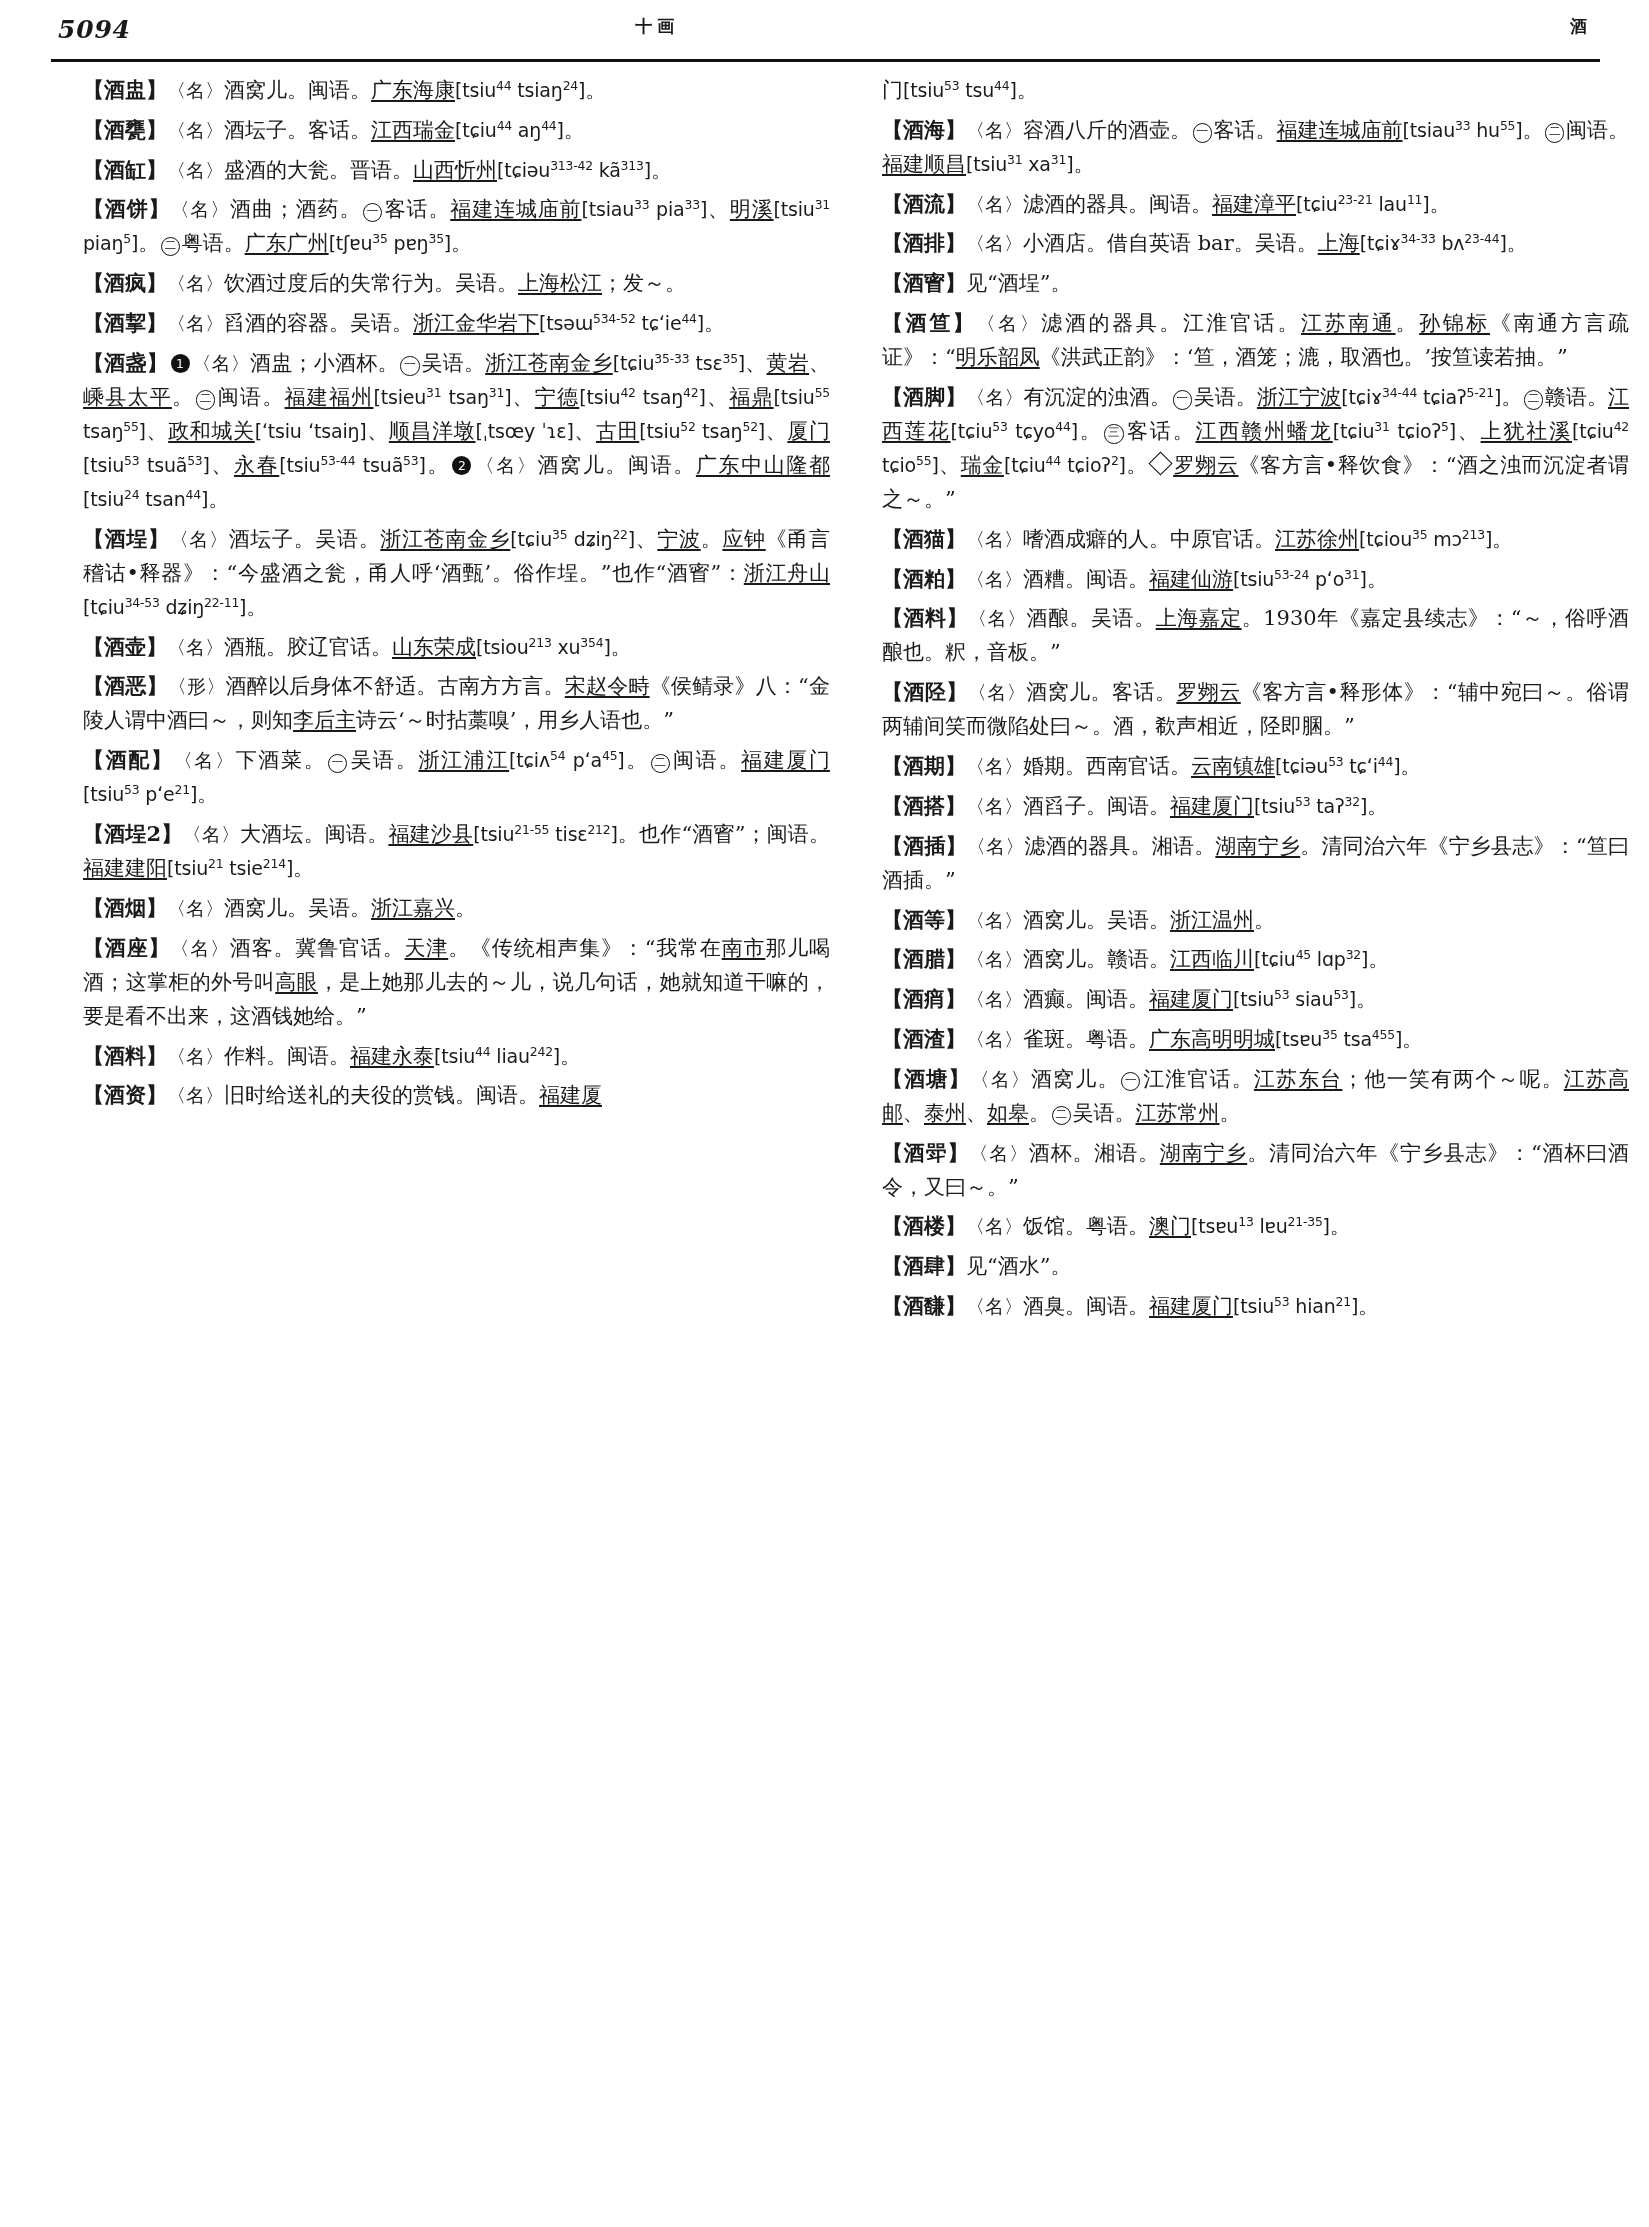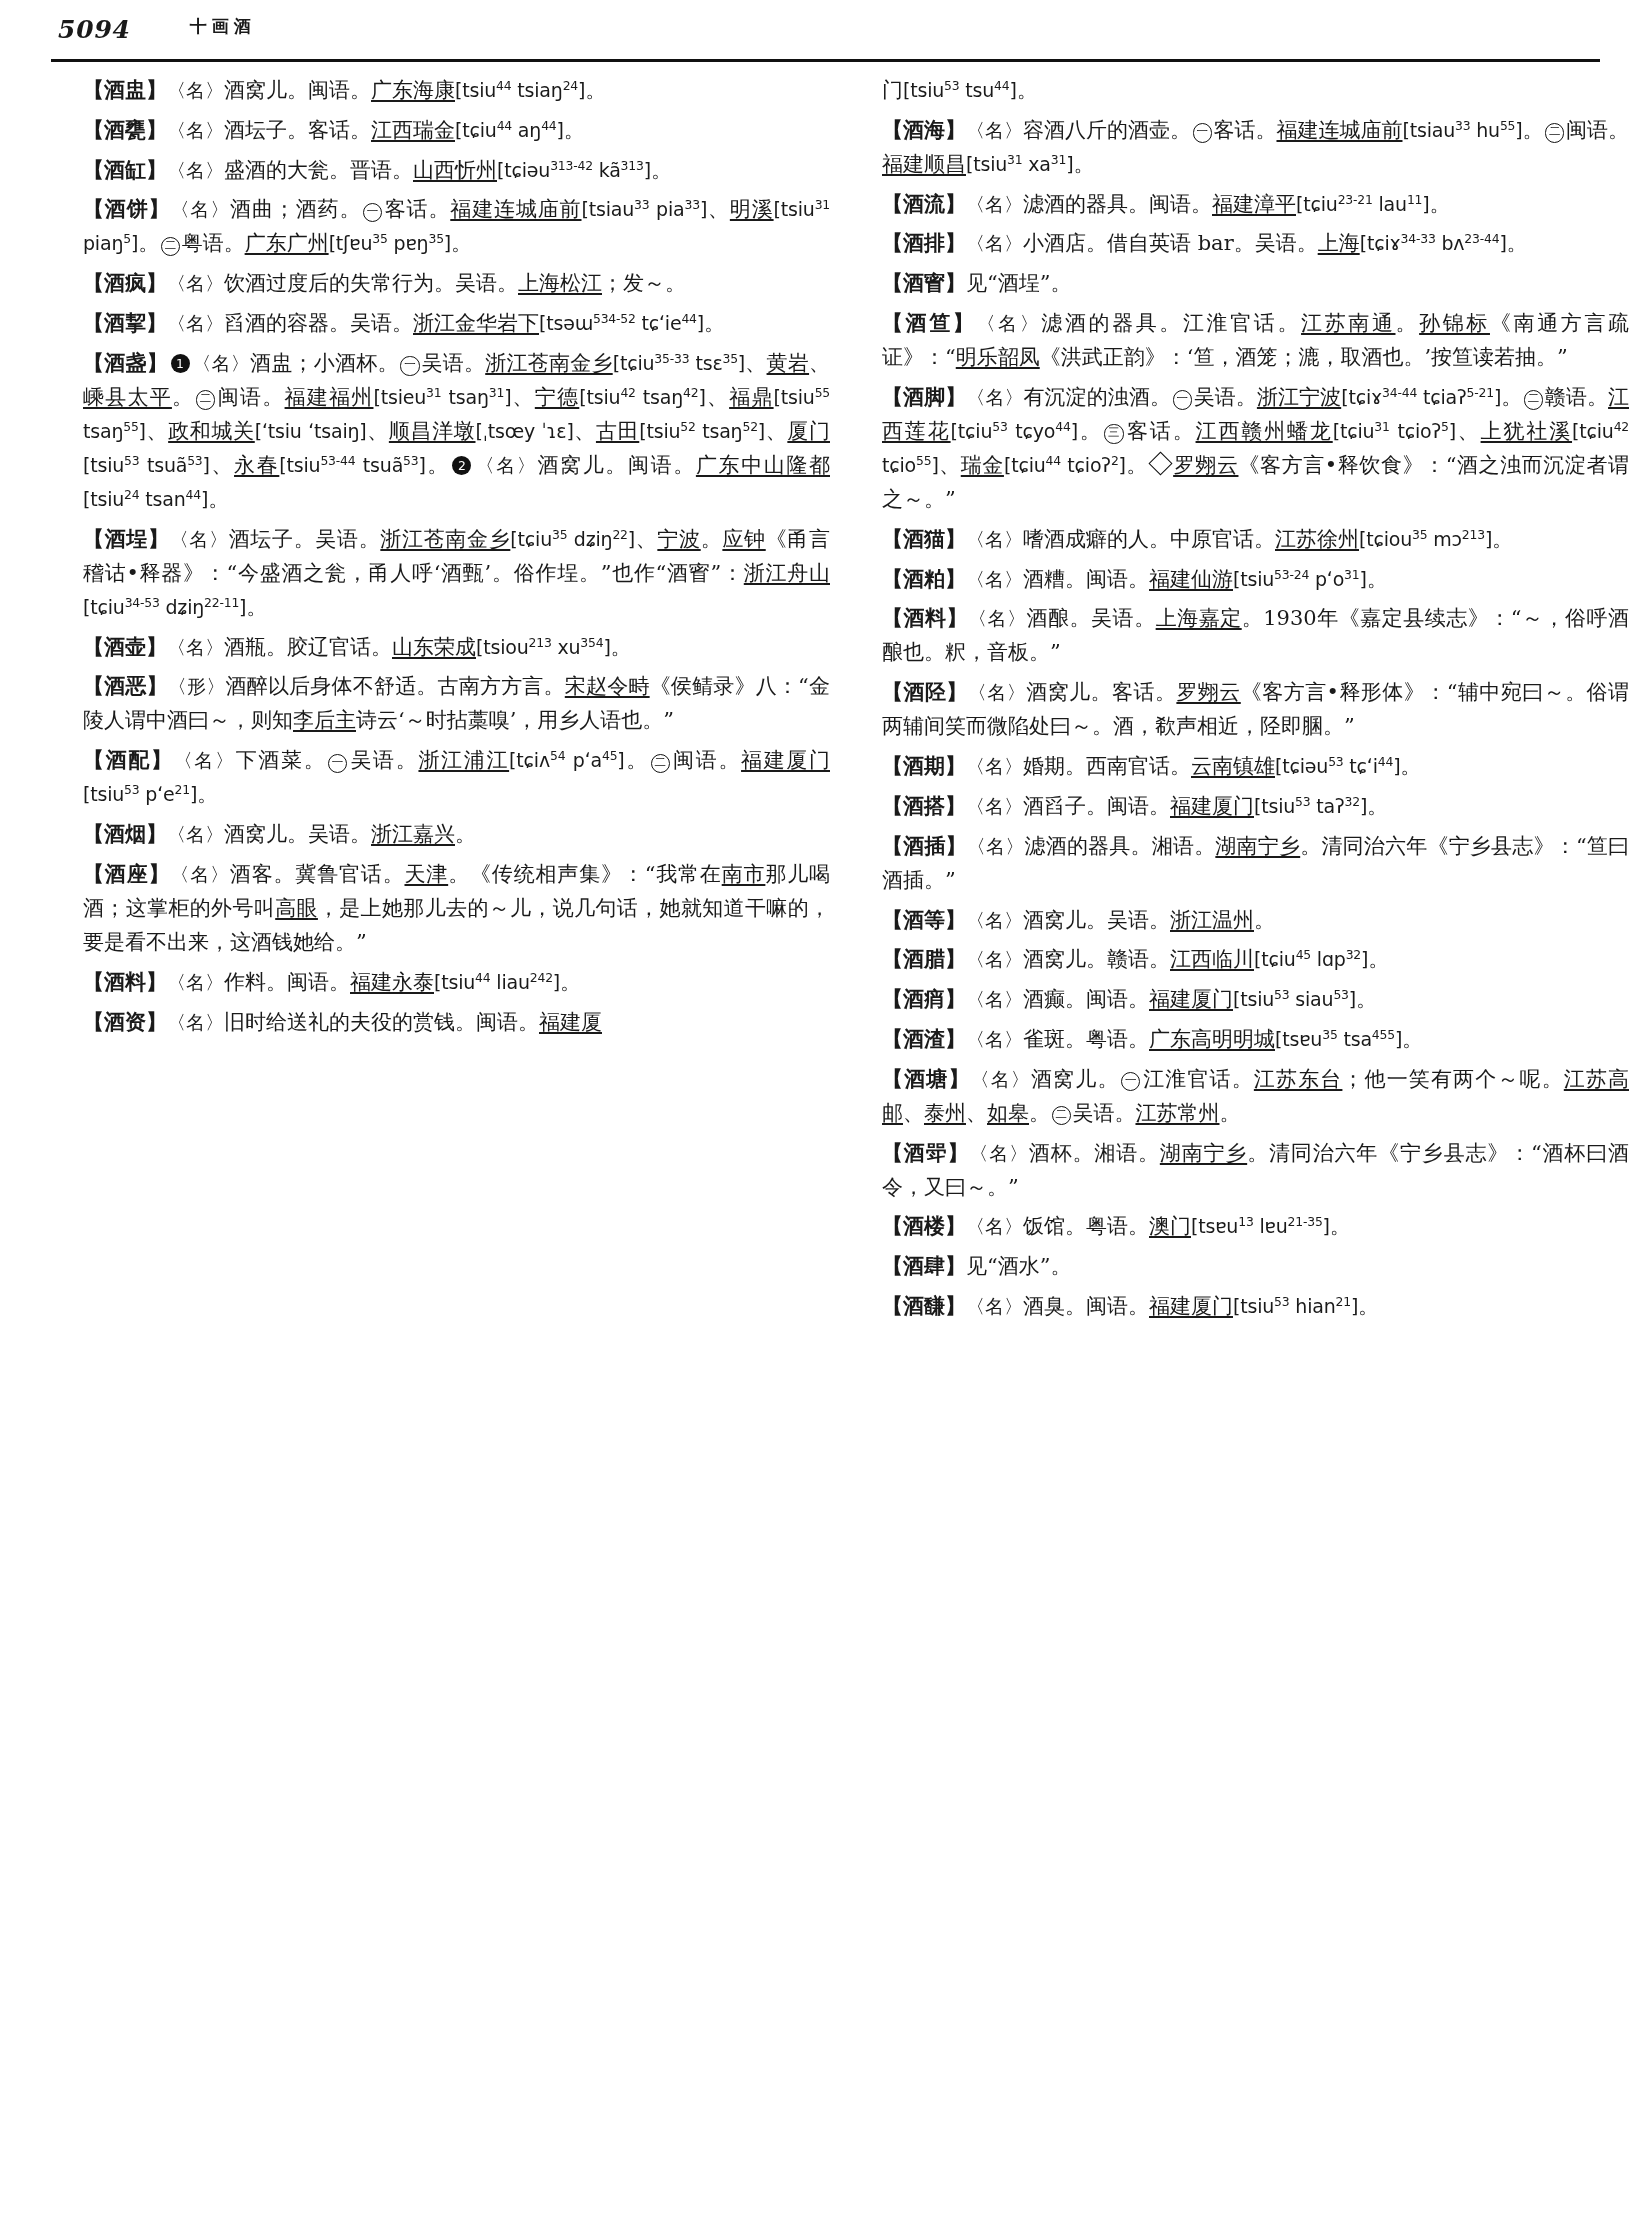--- a/index.html
+++ b/index.html
@@ -26,20 +26,21 @@
   
   .header {
     position: absolute;
     left: 58px;
     top: 15px;
     width: 1534px;
     height: 40px;
     display: flex;
     align-items: flex-start;
     font-weight: bold;
+    justify-content: space-between;
   }
   .header .pg {
     font-family: "DejaVu Serif", serif;
     font-style: italic;
     font-size: 25px;
     letter-spacing: 0.8px;
     margin-right: 59px;
   }
   .header .hd-cn {
     font-size: 17px;
@@ -145,20 +146,21 @@
       <div class="entry"><span class="hw">【酒甕】</span><span class="pos">〈名〉</span>酒坛子。客话。<span class="u">江西瑞金</span><span class="ipa">[tɕiu<sup>44</sup> aŋ<sup>44</sup>]</span>。</div>
       <div class="entry"><span class="hw">【酒缸】</span><span class="pos">〈名〉</span>盛酒的大瓮。晋语。<span class="u">山西忻州</span><span class="ipa">[tɕiəu<sup>313-42</sup> kã<sup>313</sup>]</span>。</div>
       <div class="entry"><span class="hw">【酒饼】</span><span class="pos">〈名〉</span>酒曲；酒药。<span class="hcirc">一</span>客话。<span class="u">福建连城庙前</span><span class="ipa">[tsiau<sup>33</sup> pia<sup>33</sup>]</span>、<span class="u">明溪</span><span class="ipa">[tsiu<sup>31</sup> piaŋ<sup>5</sup>]</span>。<span class="hcirc">二</span>粤语。<span class="u">广东广州</span><span class="ipa">[tʃɐu<sup>35</sup> pɐŋ<sup>35</sup>]</span>。</div>
       <div class="entry"><span class="hw">【酒疯】</span><span class="pos">〈名〉</span>饮酒过度后的失常行为。吴语。<span class="u">上海松江</span>；发～。</div>
       <div class="entry"><span class="hw">【酒挈】</span><span class="pos">〈名〉</span>舀酒的容器。吴语。<span class="u">浙江金华岩下</span><span class="ipa">[tsəɯ<sup>534-52</sup> tɕʻie<sup>44</sup>]</span>。</div>
       <div class="entry"><span class="hw">【酒盏】</span><span class="circ">1</span><span class="pos">〈名〉</span>酒盅；小酒杯。<span class="hcirc">一</span>吴语。<span class="u">浙江苍南金乡</span><span class="ipa">[tɕiu<sup>35-33</sup> tsɛ<sup>35</sup>]</span>、<span class="u">黄岩</span>、<span class="u">嵊县太平</span>。<span class="hcirc">二</span>闽语。<span class="u">福建福州</span><span class="ipa">[tsieu<sup>31</sup> tsaŋ<sup>31</sup>]</span>、<span class="u">宁德</span><span class="ipa">[tsiu<sup>42</sup> tsaŋ<sup>42</sup>]</span>、<span class="u">福鼎</span><span class="ipa">[tsiu<sup>55</sup> tsaŋ<sup>55</sup>]</span>、<span class="u">政和城关</span><span class="ipa">[ʻtsiu ʻtsaiŋ]</span>、<span class="u">顺昌洋墩</span><span class="ipa">[ˌtsœy ˈɿɛ]</span>、<span class="u">古田</span><span class="ipa">[tsiu<sup>52</sup> tsaŋ<sup>52</sup>]</span>、<span class="u">厦门</span><span class="ipa">[tsiu<sup>53</sup> tsuã<sup>53</sup>]</span>、<span class="u">永春</span><span class="ipa">[tsiu<sup>53-44</sup> tsuã<sup>53</sup>]</span>。<span class="circ">2</span><span class="pos">〈名〉</span>酒窝儿。闽语。<span class="u">广东中山隆都</span><span class="ipa">[tsiu<sup>24</sup> tsan<sup>44</sup>]</span>。</div>
       <div class="entry"><span class="hw">【酒埕】</span><span class="pos">〈名〉</span>酒坛子。吴语。<span class="u">浙江苍南金乡</span><span class="ipa">[tɕiu<sup>35</sup> dʑiŋ<sup>22</sup>]</span>、<span class="u">宁波</span>。<span class="u">应钟</span>《甬言稽诂•释器》：“今盛酒之瓮，甬人呼‘酒甄’。俗作埕。”也作“酒䁇”：<span class="u">浙江舟山</span><span class="ipa">[tɕiu<sup>34-53</sup> dʑiŋ<sup>22-11</sup>]</span>。</div>
       <div class="entry"><span class="hw">【酒壶】</span><span class="pos">〈名〉</span>酒瓶。胶辽官话。<span class="u">山东荣成</span><span class="ipa">[tsiou<sup>213</sup> xu<sup>354</sup>]</span>。</div>
       <div class="entry"><span class="hw">【酒恶】</span><span class="pos">〈形〉</span>酒醉以后身体不舒适。古南方方言。<span class="u">宋赵令畤</span>《侯鲭录》八：“金陵人谓中酒曰～，则知<span class="u">李后主</span>诗云‘～时拈藁嗅’，用乡人语也。”</div>
       <div class="entry"><span class="hw">【酒配】</span><span class="pos">〈名〉</span>下酒菜。<span class="hcirc">一</span>吴语。<span class="u">浙江浦江</span><span class="ipa">[tɕiʌ<sup>54</sup> pʻa<sup>45</sup>]</span>。<span class="hcirc">二</span>闽语。<span class="u">福建厦门</span><span class="ipa">[tsiu<sup>53</sup> pʻe<sup>21</sup>]</span>。</div>
+      <div class="entry"><span class="hw">【酒埕2】</span><span class="pos">〈名〉</span>大酒坛。闽语。<span class="u">福建沙县</span><span class="ipa">[tsiu<sup>21-55</sup> tisɛ<sup>212</sup>]</span>。也作“酒䁇”；闽语。<span class="u">福建建阳</span><span class="ipa">[tsiu<sup>21</sup> tsie<sup>214</sup>]</span>。</div>
       <div class="entry"><span class="hw">【酒烟】</span><span class="pos">〈名〉</span>酒窝儿。吴语。<span class="u">浙江嘉兴</span>。</div>
       <div class="entry"><span class="hw">【酒座】</span><span class="pos">〈名〉</span>酒客。冀鲁官话。<span class="u">天津</span>。《传统相声集》：“我常在<span class="u">南市</span>那儿喝酒；这掌柜的外号叫<span class="u">高眼</span>，是上她那儿去的～儿，说几句话，她就知道干嘛的，要是看不出来，这酒钱她给。”</div>
       <div class="entry"><span class="hw">【酒料】</span><span class="pos">〈名〉</span>作料。闽语。<span class="u">福建永泰</span><span class="ipa">[tsiu<sup>44</sup> liau<sup>242</sup>]</span>。</div>
       <div class="entry"><span class="hw">【酒资】</span><span class="pos">〈名〉</span>旧时给送礼的夫役的赏钱。闽语。<span class="u">福建厦</span></div>
     </div>
   <div class="col col-right" id="col-right">
       <div class="entry">门<span class="ipa">[tsiu<sup>53</sup> tsu<sup>44</sup>]</span>。</div>
       <div class="entry"><span class="hw">【酒海】</span><span class="pos">〈名〉</span>容酒八斤的酒壶。<span class="hcirc">一</span>客话。<span class="u">福建连城庙前</span><span class="ipa">[tsiau<sup>33</sup> hu<sup>55</sup>]</span>。<span class="hcirc">二</span>闽语。<span class="u">福建顺昌</span><span class="ipa">[tsiu<sup>31</sup> xa<sup>31</sup>]</span>。</div>
       <div class="entry"><span class="hw">【酒流】</span><span class="pos">〈名〉</span>滤酒的器具。闽语。<span class="u">福建漳平</span><span class="ipa">[tɕiu<sup>23-21</sup> lau<sup>11</sup>]</span>。</div>
       <div class="entry"><span class="hw">【酒排】</span><span class="pos">〈名〉</span>小酒店。借自英语 bar。吴语。<span class="u">上海</span><span class="ipa">[tɕiɤ<sup>34-33</sup> bʌ<sup>23-44</sup>]</span>。</div>

